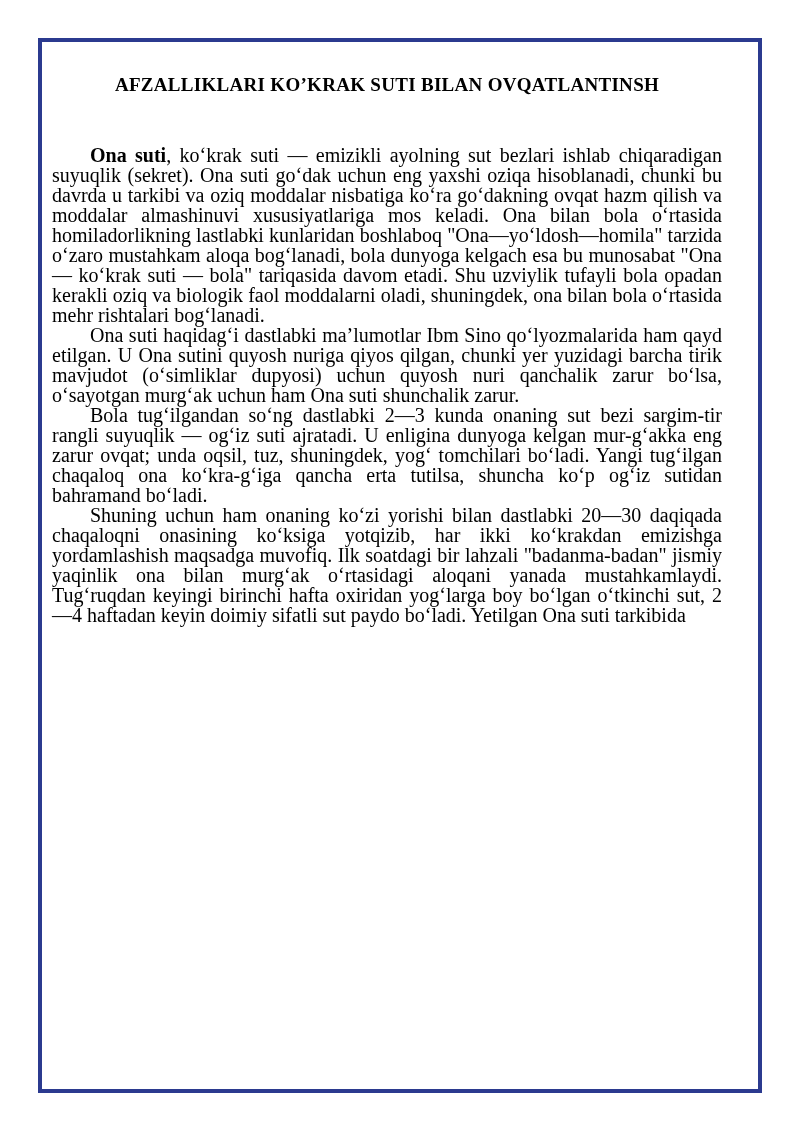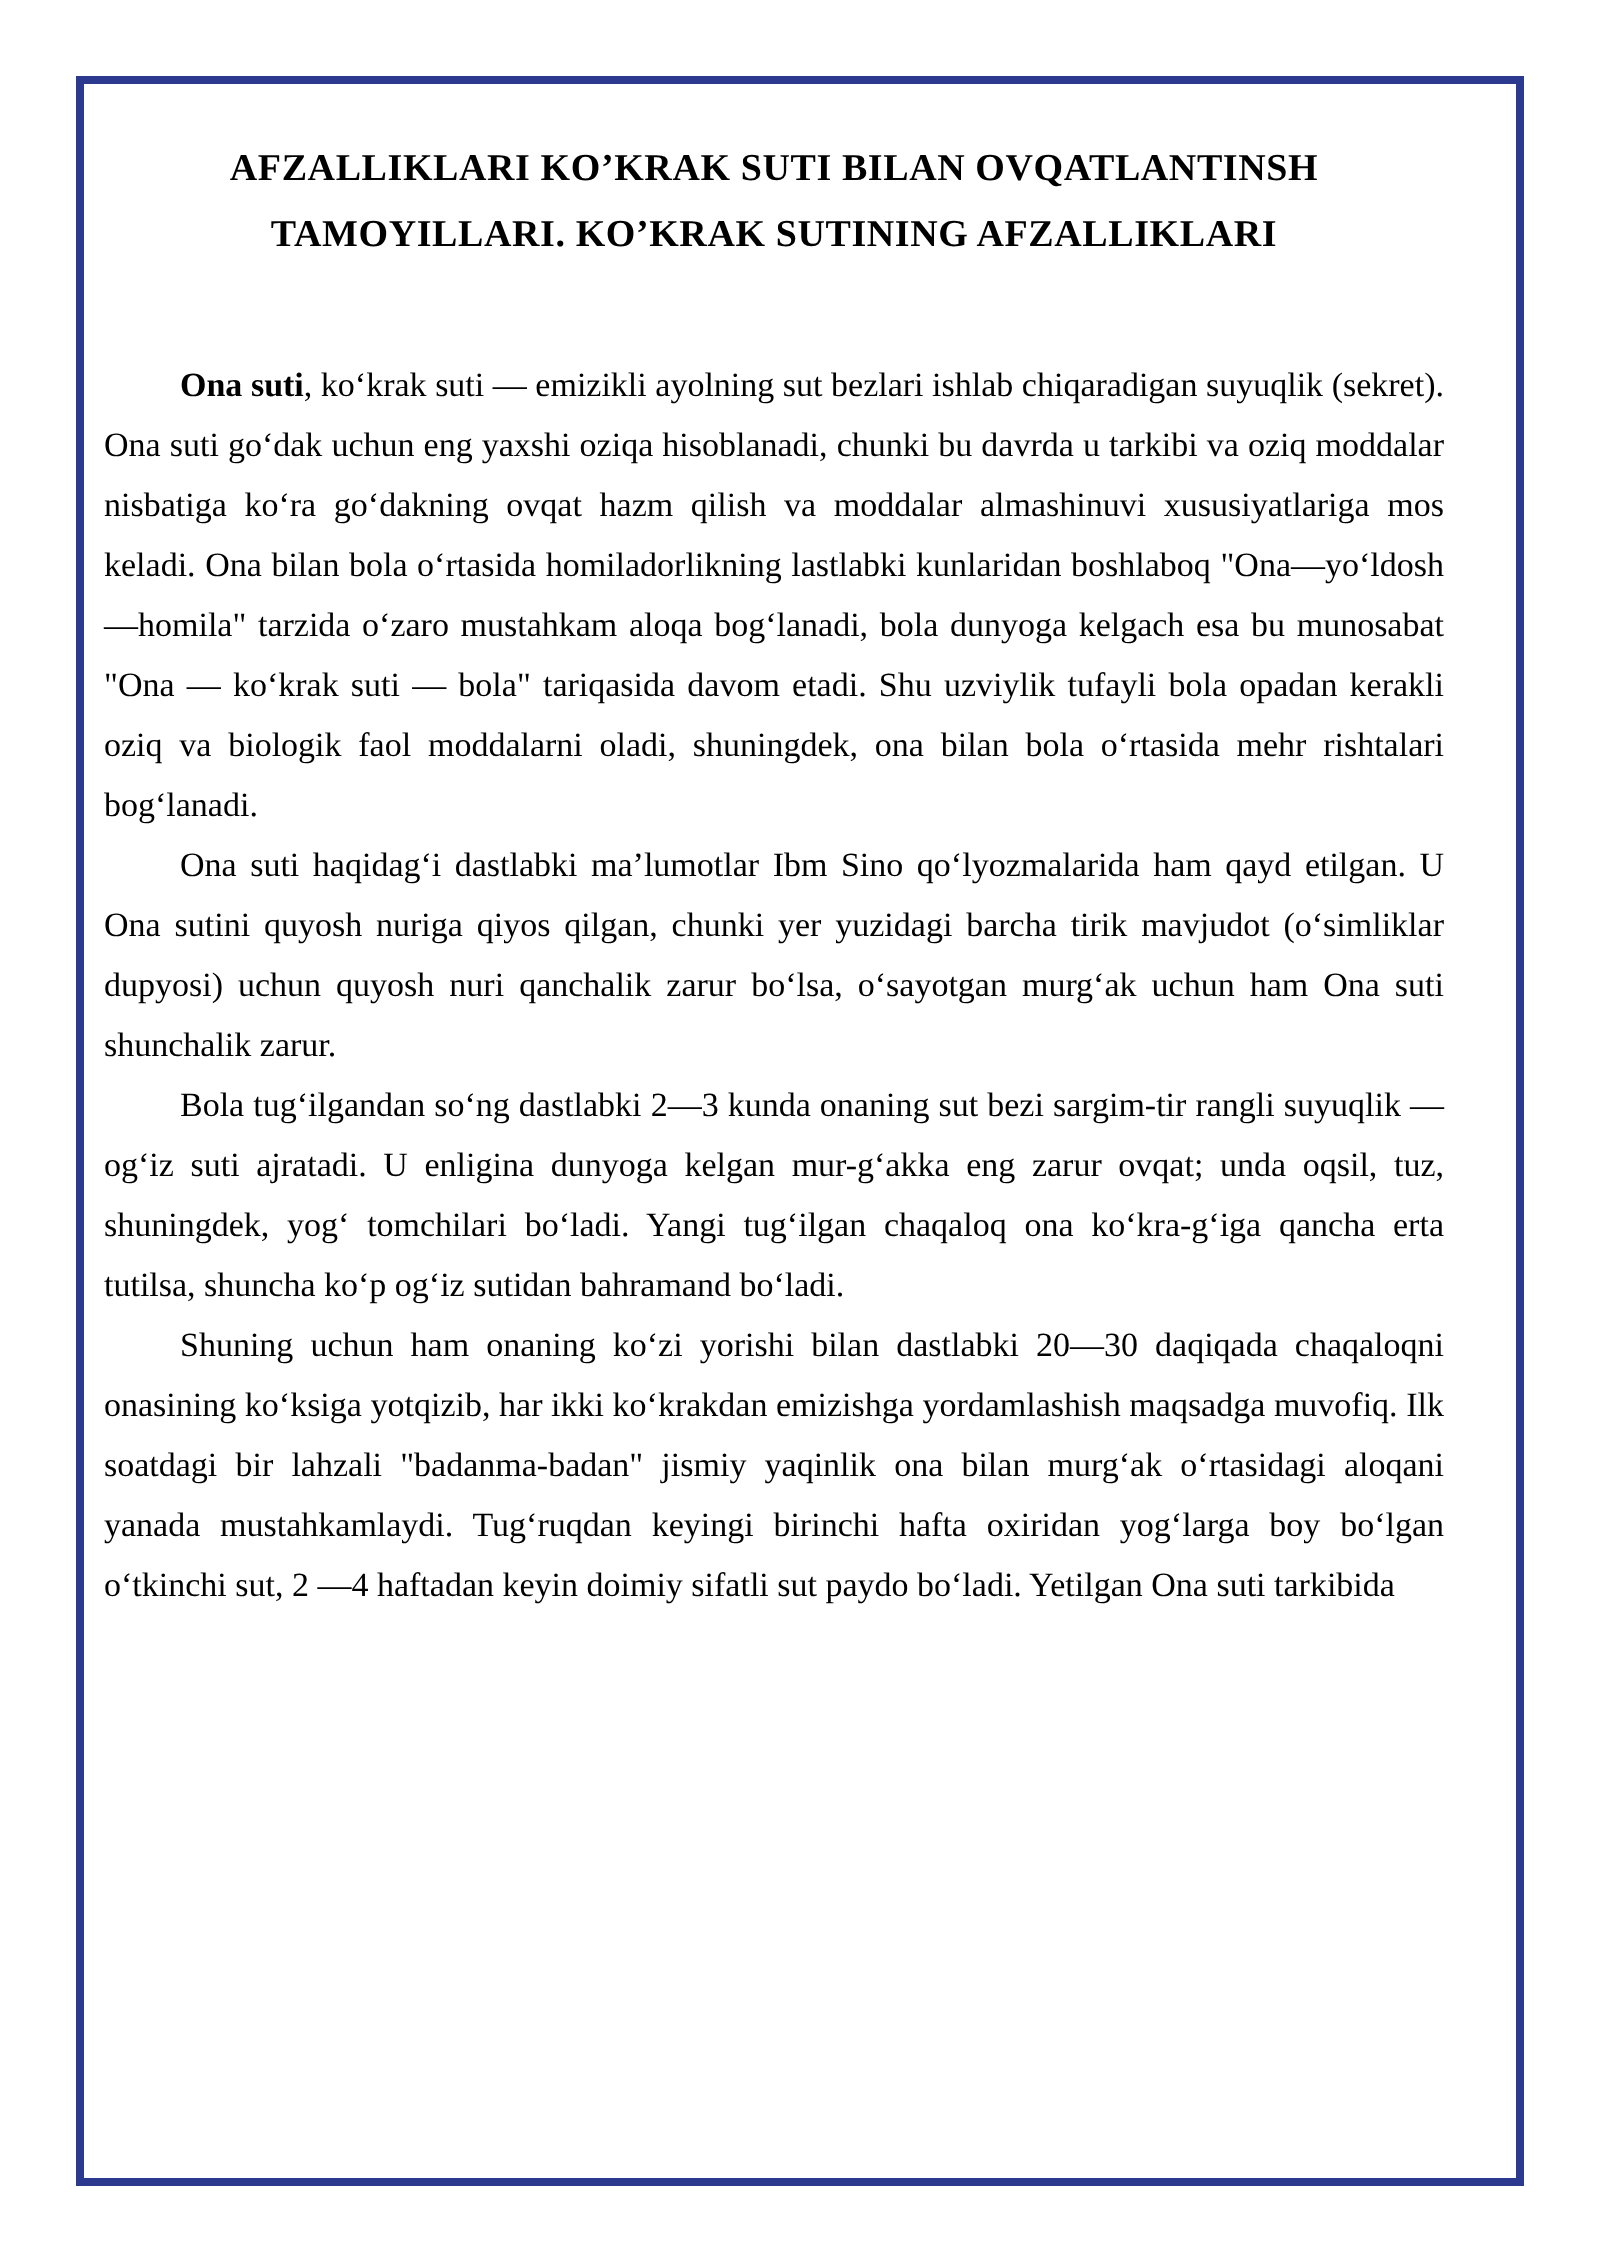--- a/index.html
+++ b/index.html
@@ -26,36 +26,35 @@
     font-size: 19px;
     font-weight: bold;
     text-align: center;
     line-height: 33px;
     letter-spacing: 0.3px;
     margin-top: 6px;
     margin-bottom: 44px;
   }
   .title-line { display: block; }
   .para {
-    font-size: 17px;
-    line-height: 30px;
+    font-size: 20px;
+    line-height: 20px;
     text-align: justify;
     text-indent: 38px;
   }
   .para .lead { font-weight: bold; }
 </style>
 </head>
 <body>
 
 <div class="page">
   <div class="page-border">
 
     <h1 class="title">
       <span class="title-line">AFZALLIKLARI KO’KRAK SUTI BILAN OVQATLANTINSH</span>
-      <span class="title-line">TAMOYILLARI. KO’KRAK SUTINING AFZALLIKLARI</span>
     </h1>
 
     <p class="para"><strong class="lead">Ona suti</strong><span>, ko‘krak suti — emizikli ayolning sut bezlari ishlab chiqaradigan suyuqlik (sekret). Ona suti go‘dak uchun eng yaxshi oziqa hisoblanadi, chunki bu davrda u tarkibi va oziq moddalar nisbatiga ko‘ra go‘dakning ovqat hazm qilish va moddalar almashinuvi xususiyatlariga mos keladi. Ona bilan bola o‘rtasida homiladorlikning lastlabki kunlaridan boshlaboq "Ona—yo‘ldosh—homila" tarzida o‘zaro mustahkam aloqa bog‘lanadi, bola dunyoga kelgach esa bu munosabat "Ona — ko‘krak suti — bola" tariqasida davom etadi. Shu uzviylik tufayli bola opadan kerakli oziq va biologik faol moddalarni oladi, shuningdek, ona bilan bola o‘rtasida mehr rishtalari bog‘lanadi.</span></p>
 
     <p class="para">Ona suti haqidag‘i dastlabki ma’lumotlar Ibm Sino qo‘lyozmalarida ham qayd etilgan. U Ona sutini quyosh nuriga qiyos qilgan, chunki yer yuzidagi barcha tirik mavjudot (o‘simliklar dupyosi) uchun quyosh nuri qanchalik zarur bo‘lsa, o‘sayotgan murg‘ak uchun ham Ona suti shunchalik zarur.</p>
 
     <p class="para">Bola tug‘ilgandan so‘ng dastlabki 2—3 kunda onaning sut bezi sargim-tir rangli suyuqlik — og‘iz suti ajratadi. U enligina dunyoga kelgan mur-g‘akka eng zarur ovqat; unda oqsil, tuz, shuningdek, yog‘ tomchilari bo‘ladi. Yangi tug‘ilgan chaqaloq ona ko‘kra-g‘iga qancha erta tutilsa, shuncha ko‘p og‘iz sutidan bahramand bo‘ladi.</p>
 
     <p class="para">Shuning uchun ham onaning ko‘zi yorishi bilan dastlabki 20—30 daqiqada chaqaloqni onasining ko‘ksiga yotqizib, har ikki ko‘krakdan emizishga yordamlashish maqsadga muvofiq. Ilk soatdagi bir lahzali "badanma-badan" jismiy yaqinlik ona bilan murg‘ak o‘rtasidagi aloqani yanada mustahkamlaydi. Tug‘ruqdan keyingi birinchi hafta oxiridan yog‘larga boy bo‘lgan o‘tkinchi sut, 2 —4 haftadan keyin doimiy sifatli sut paydo bo‘ladi. Yetilgan Ona suti tarkibida</p>
 

